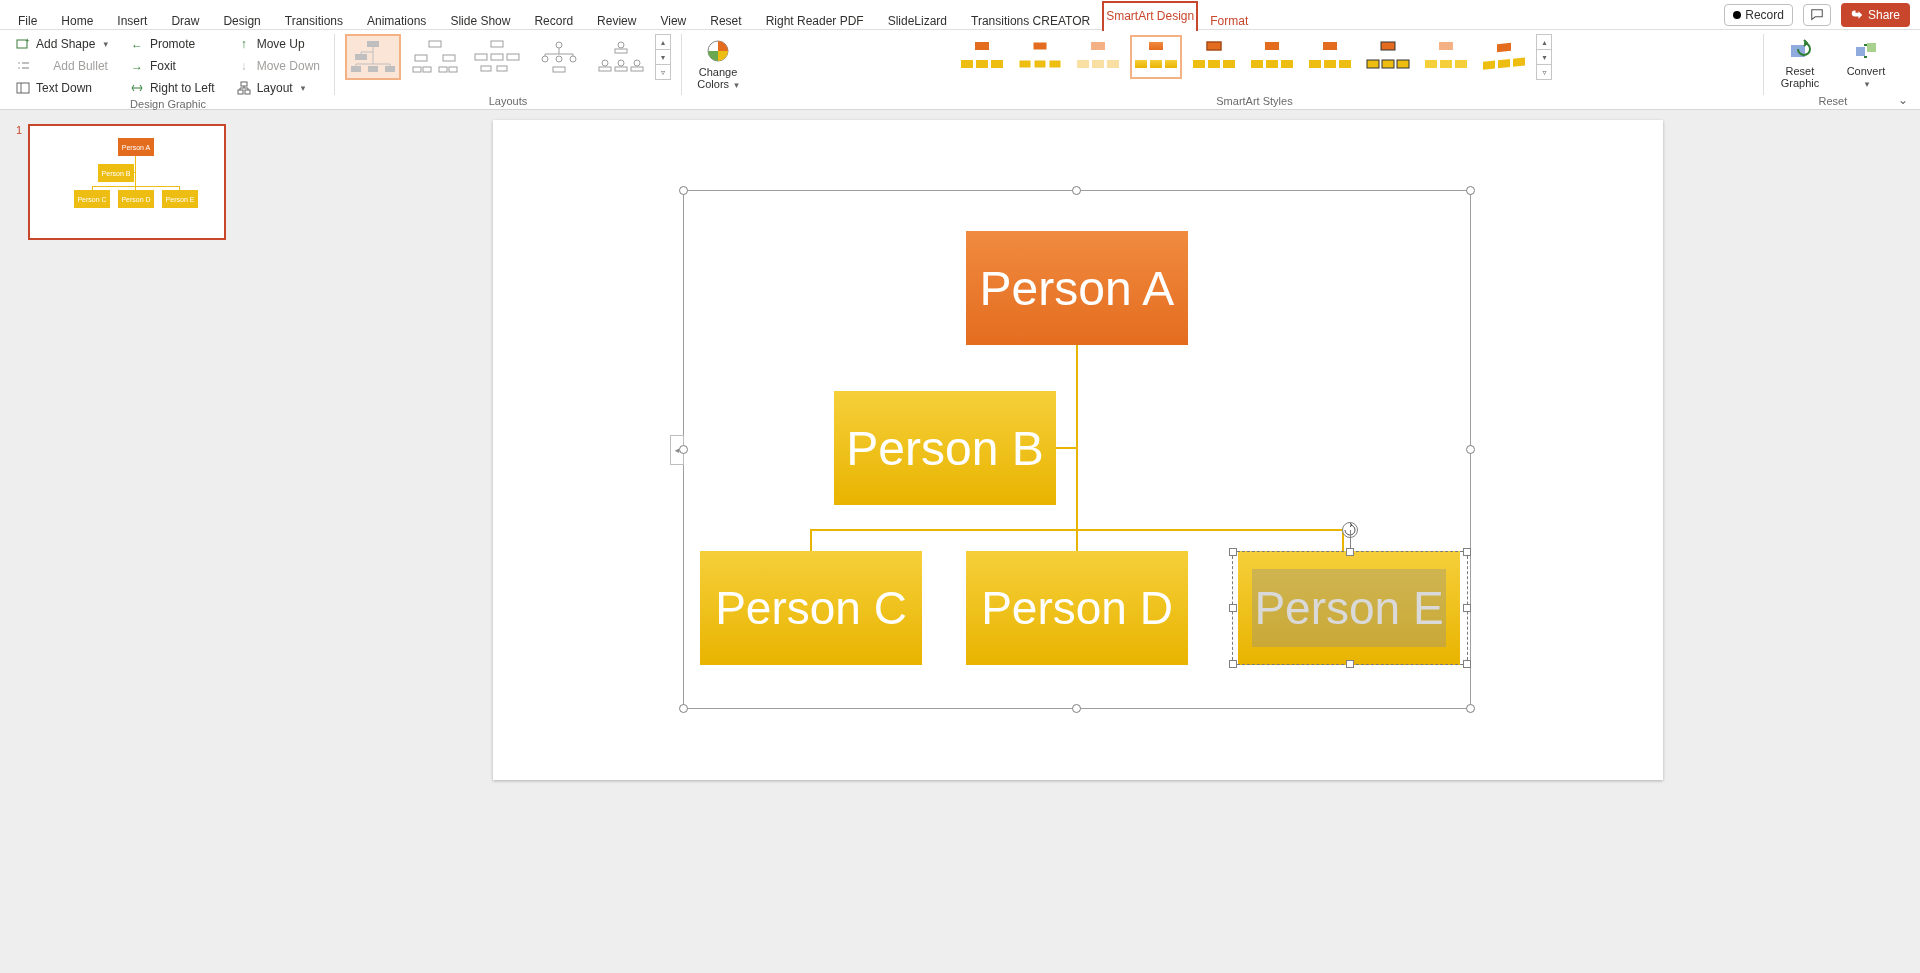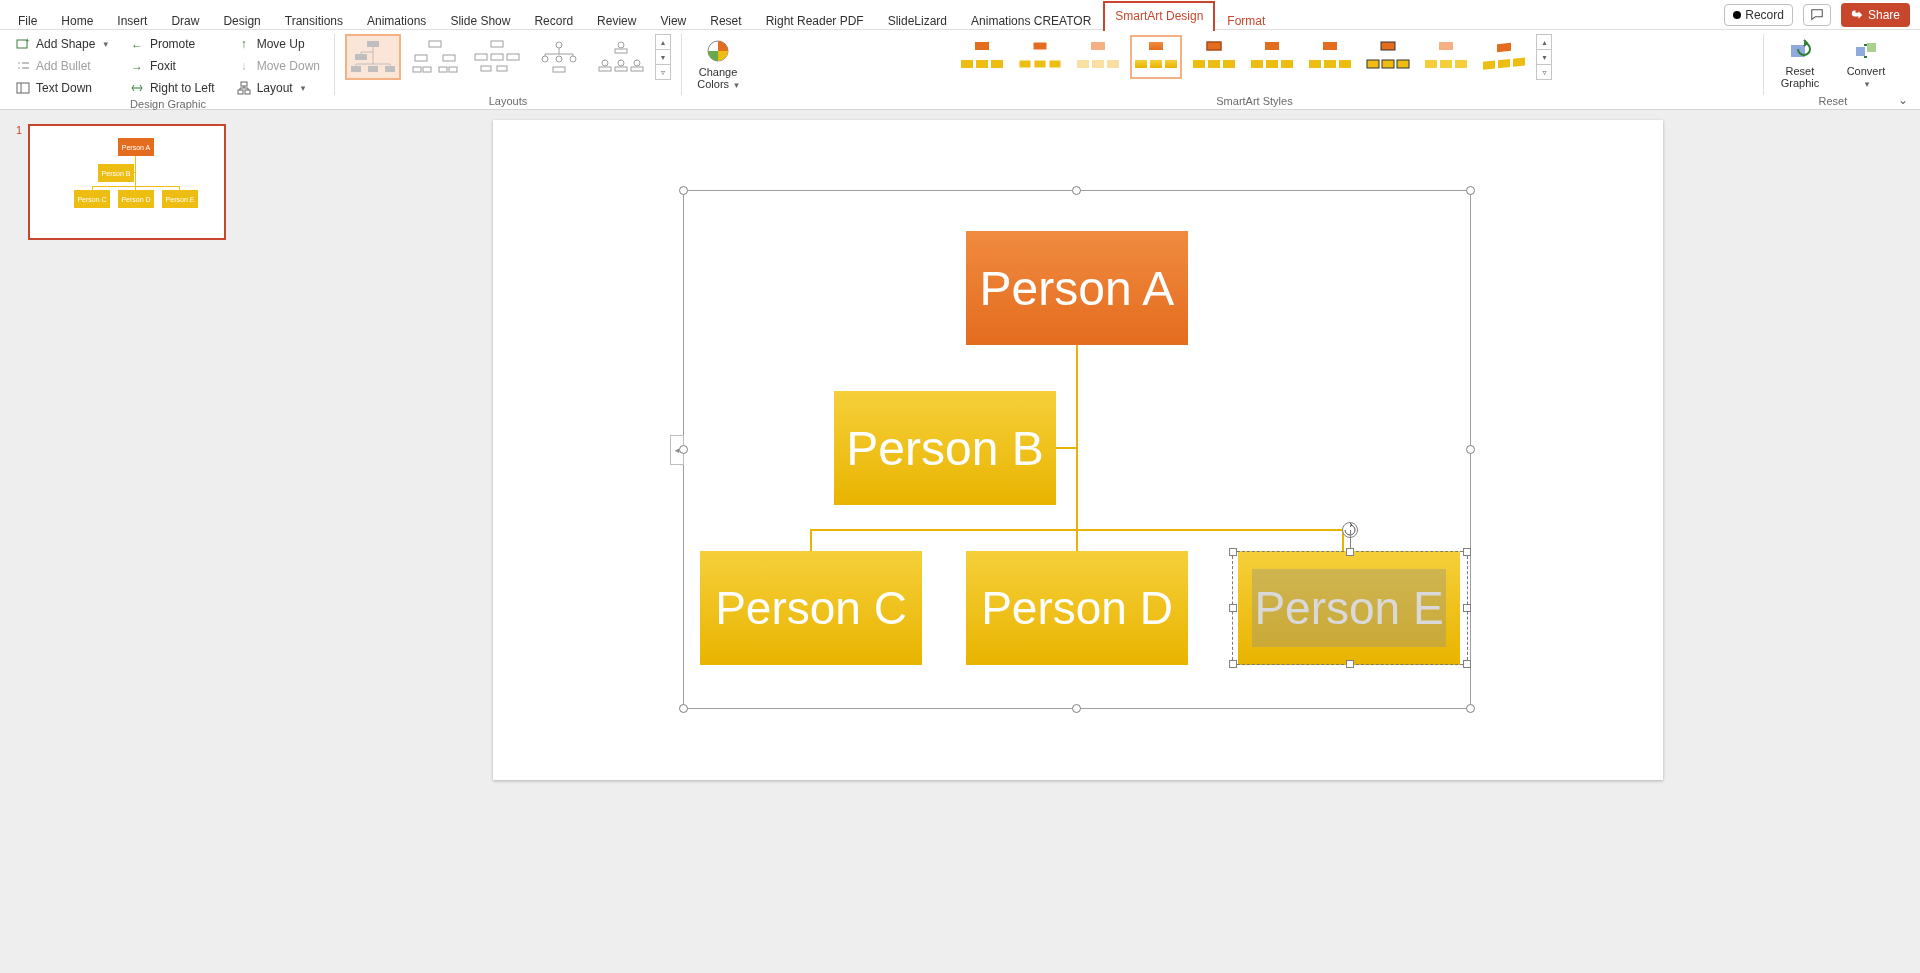--- a/index.html
+++ b/index.html
@@ -1,39 +1,39 @@
 <!DOCTYPE html>
 <html><head>
 <meta charset="utf-8">
 <style>
   html,body{margin:0;padding:0;height:100%;font-family:"Segoe UI",Arial,sans-serif;font-size:12px;color:#323130;background:#fff;}
   *{box-sizing:border-box;}
 
   
   .tabstrip{display:flex;align-items:center;height:30px;border-bottom:1px solid #e1dfdd;padding:0 6px;}
   .tabstrip .tab{padding:0 12px;height:18px;line-height:30px;cursor:pointer;white-space:nowrap;}
-  .tabstrip .tab.active{color:#c8472c;border:2px solid #c8472c;border-bottom:none;padding:0 10px;height:30px;line-height:26px;position:relative;top:1px;background:#fff;}
+  .tabstrip .tab.active{color:#c8472c;border:2px solid #c8472c;border-bottom:none;padding:0 2px;height:30px;line-height:26px;position:relative;top:1px;background:#fff;}
   .tabstrip .tab.secondary{color:#c8472c;}
   .tabstrip .spacer{flex:1;}
   .rec-btn{border:1px solid #bfbfbf;border-radius:4px;height:22px;padding:0 8px;display:flex;align-items:center;gap:4px;margin-right:10px;}
   .rec-dot{width:8px;height:8px;border-radius:50%;background:#000;}
   .comment-btn{width:28px;height:22px;border:1px solid #bfbfbf;border-radius:4px;display:flex;align-items:center;justify-content:center;margin-right:10px;}
   .share-btn{background:#c8472c;color:#fff;border-radius:4px;height:24px;padding:0 10px;display:flex;align-items:center;gap:5px;margin-right:4px;}
 
   
   .ribbon{display:flex;align-items:stretch;height:80px;border-bottom:1px solid #d6d6d6;background:#fff;padding:2px 6px 0;}
   .group{display:flex;flex-direction:column;align-items:center;padding:0 6px;}
   .group-body{flex:1;display:flex;align-items:flex-start;gap:14px;padding-top:2px;}
   .group-label{font-size:11px;color:#6a6a6a;height:14px;line-height:12px;}
   .sep{width:1px;background:#e1dfdd;margin:2px 4px 14px;}
   .collapse{align-self:flex-end;margin:0 6px 2px auto;color:#666;}
 
   .col{display:flex;flex-direction:column;gap:2px;}
   .cmd{display:flex;align-items:center;gap:6px;height:20px;padding:0 4px;white-space:nowrap;}
-  .cmd.disabled{color:#a19f9d;}
+  .cmd.disabled{color:#a19f9d;justify-content:space-between;}
   .ic{width:14px;height:14px;display:inline-flex;align-items:center;justify-content:center;}
   .chev{color:#666;font-size:9px;margin-left:2px;}
 
   
   .layout-gallery{display:flex;align-items:center;gap:6px;}
   .layout-item{width:56px;height:46px;border:1px solid transparent;display:flex;align-items:center;justify-content:center;}
   .layout-item.sel{border:2px solid #f4b183;background:#fbe5d6;}
   .layout-svg{width:48px;height:36px;}
   .gal-scroll{display:flex;flex-direction:column;border:1px solid #c8c6c4;width:16px;height:46px;}
   .gal-scroll div{flex:1;display:flex;align-items:center;justify-content:center;font-size:8px;color:#666;border-bottom:1px solid #c8c6c4;}
@@ -114,21 +114,21 @@
   <div class="tab">Design</div>
   <div class="tab">Transitions</div>
   <div class="tab">Animations</div>
   <div class="tab">Slide Show</div>
   <div class="tab">Record</div>
   <div class="tab">Review</div>
   <div class="tab">View</div>
   <div class="tab">Reset</div>
   <div class="tab">Right Reader PDF</div>
   <div class="tab">SlideLizard</div>
-  <div class="tab">Animations CREATOR</div>
+  <div class="tab">Transitions CREATOR</div>
   <div class="tab active">SmartArt Design</div>
   <div class="tab secondary">Format</div>
   <div class="spacer"></div>
   <div class="rec-btn">
     <span class="rec-dot"></span>
     <span>Record</span>
   </div>
   <div class="comment-btn">
     <svg width="14" height="14" viewBox="0 0 16 16">
         <path d="M2 2h12v8H6l-4 3V2z" fill="none" stroke="#555" stroke-width="1.2"></path>

